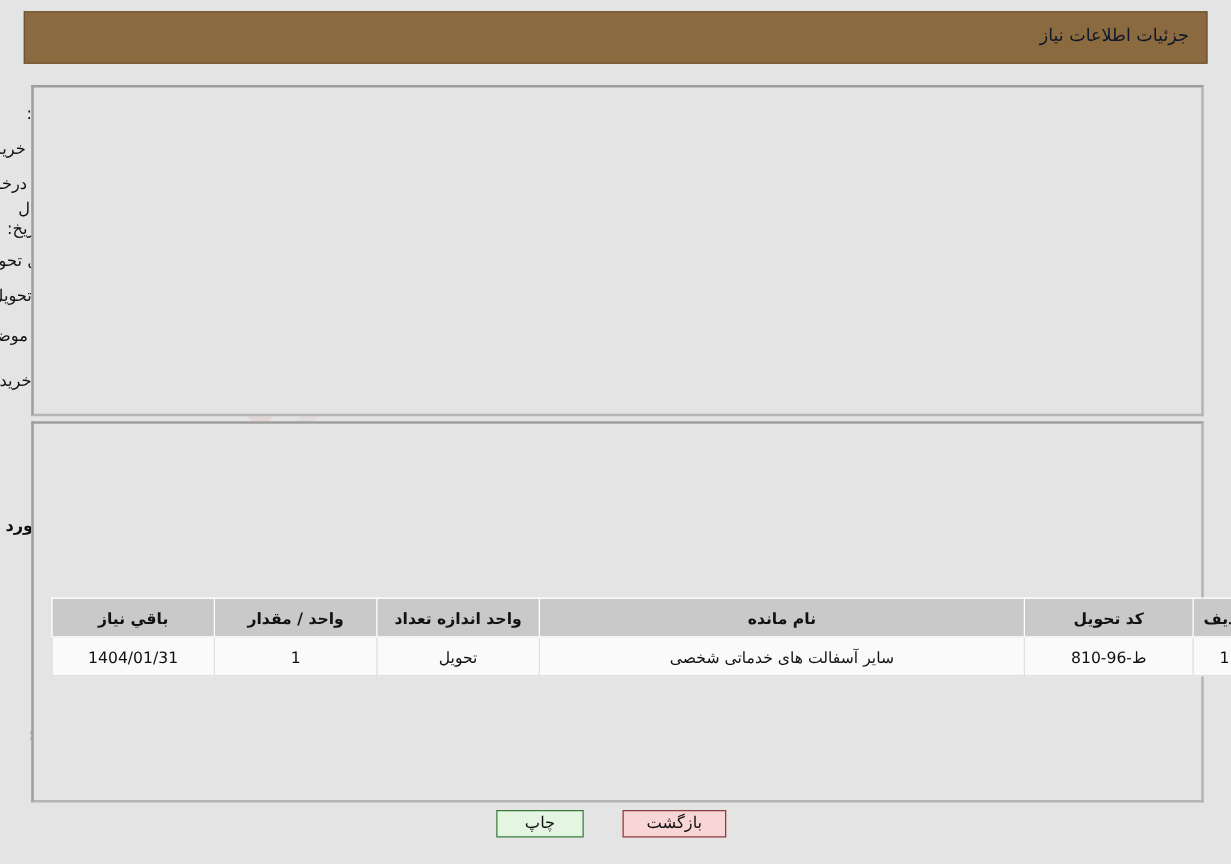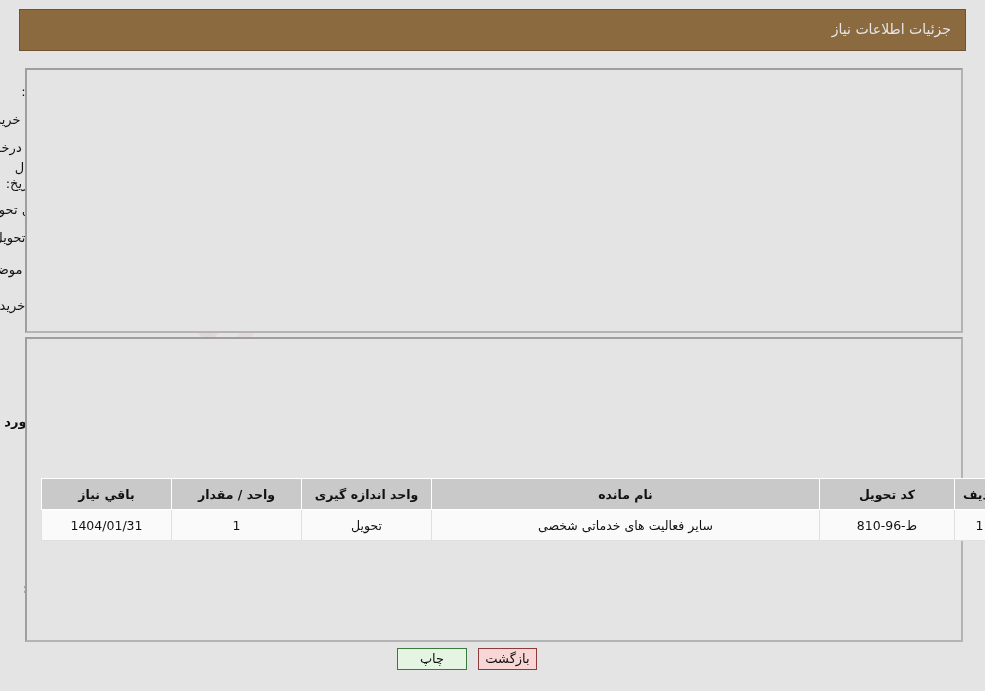--- a/index.html
+++ b/index.html
@@ -82,21 +82,21 @@
     height: 42px;
     background: #8b6a3f;
     border: 1px solid #6e5331;
     box-sizing: border-box;
     z-index: 3;
   }
   .title-bar .title-text {
     position: absolute;
     right: 14px;
     top: 11px;
-    color: #e5e5e5;
+    color: #0f172a;
     font-size: 14px;
   }
 
   
   .panel {
     position: absolute;
     background: #e4e4e4;
     border: 2px solid #b4b4b4;
     border-top-color: #9e9e9e;
     border-left-color: #9e9e9e;
@@ -313,42 +313,42 @@
         <col style="width:388px">
       <col style="width:130px">
         <col style="width:130px">
         <col style="width:130px">
     </colgroup>
     <thead>
       <tr>
         <th>ردیف</th>
         <th>کد تحویل</th>
         <th>نام مانده</th>
-        <th>واحد اندازه گیری</th>
+        <th>واحد اندازه تعداد</th>
         <th>واحد / مقدار</th>
         <th>باقي نیاز</th>
       </tr>
     </thead>
     <tbody>
       <tr>
         <td>1</td>
         <td>ط-96-810</td>
-        <td>سایر فعالیت های خدماتی شخصی</td>
+        <td>سایر آسفالت های خدماتی شخصی</td>
         <td>تحویل</td>
         <td>1</td>
         <td>1404/01/31</td>
       </tr>
     </tbody>
   </table>
 
   <span class="lbl bold" style="right:852px; top:580px;">توضیحات خریدار:</span>
   <div class="ta" style="right:140px; top:549px; width:705px; height:79px; text-align:right;">
     <span></span>
     <span class="grip">
         <i></i>
         <i></i>
       </span>
   </div>
 
   <div class="btn btn-print" style="right:518px; top:648px; width:70px;">چاپ</div>
-  <div class="btn btn-back" style="right:448px; top:648px; width:59px;">بازگشت</div>
+  <div class="btn btn-back" style="right:404px; top:648px; width:83px;">بازگشت</div>
 
 </div>
 
 </body></html>

